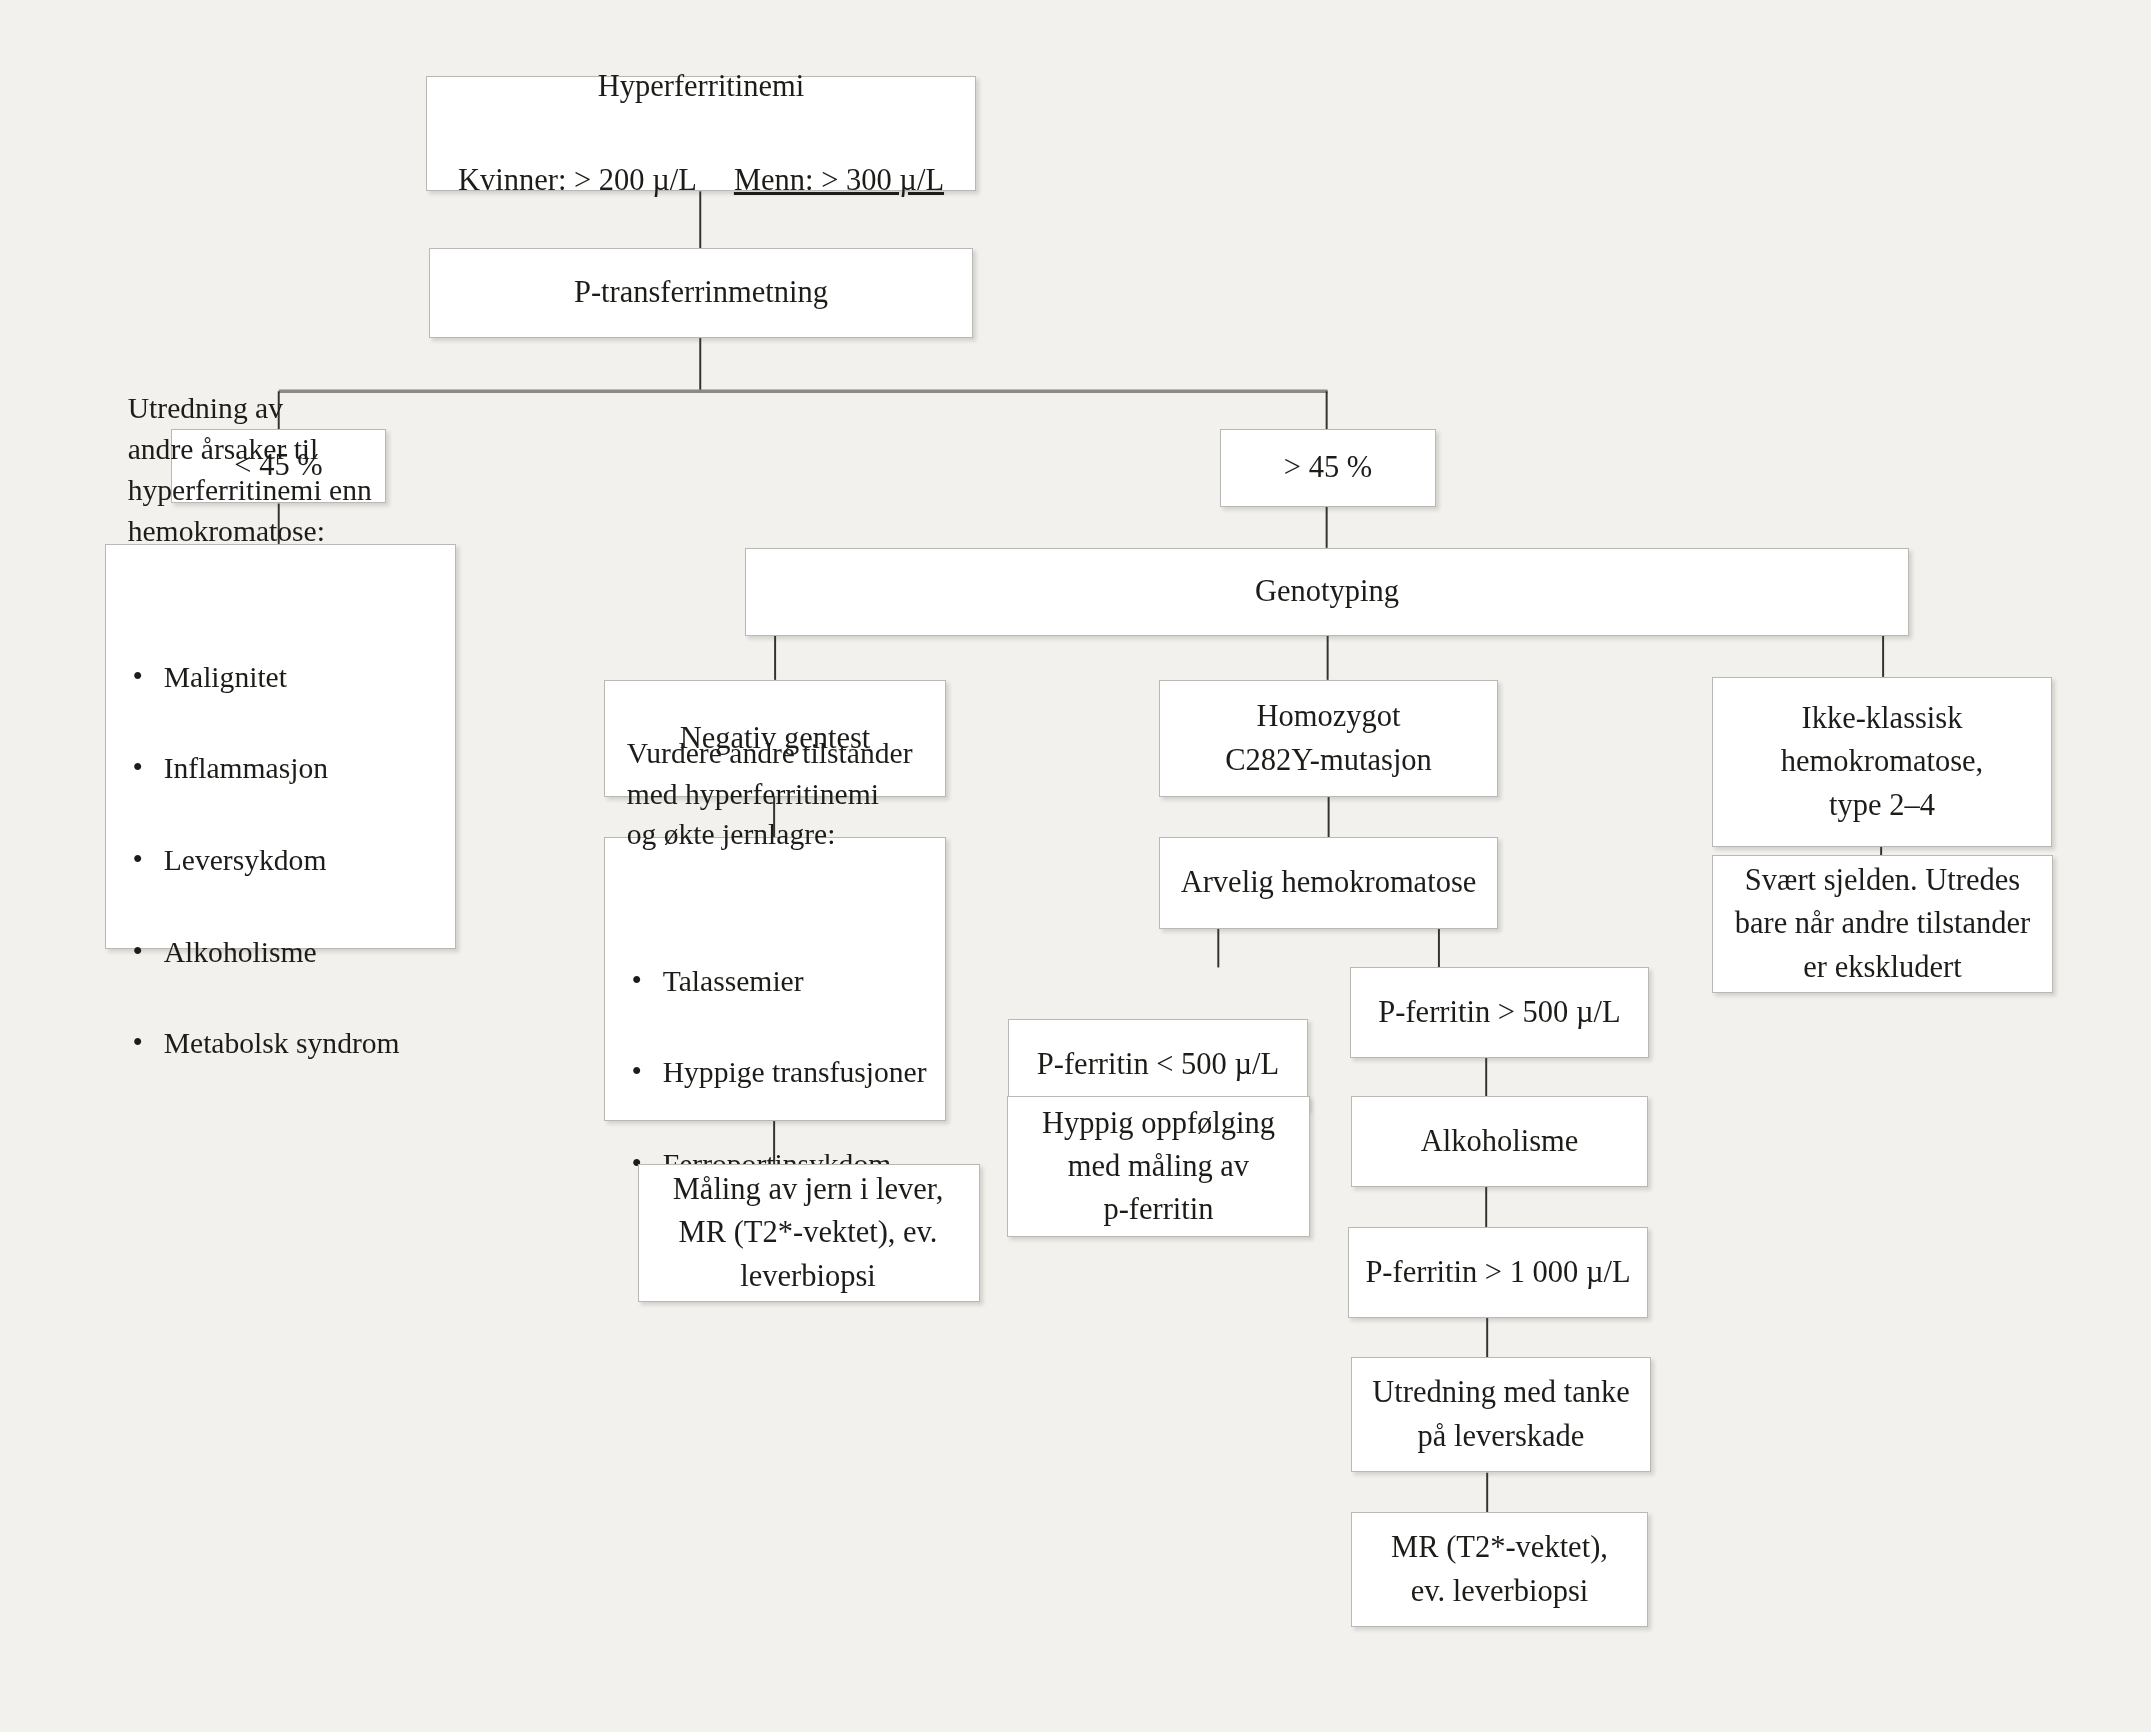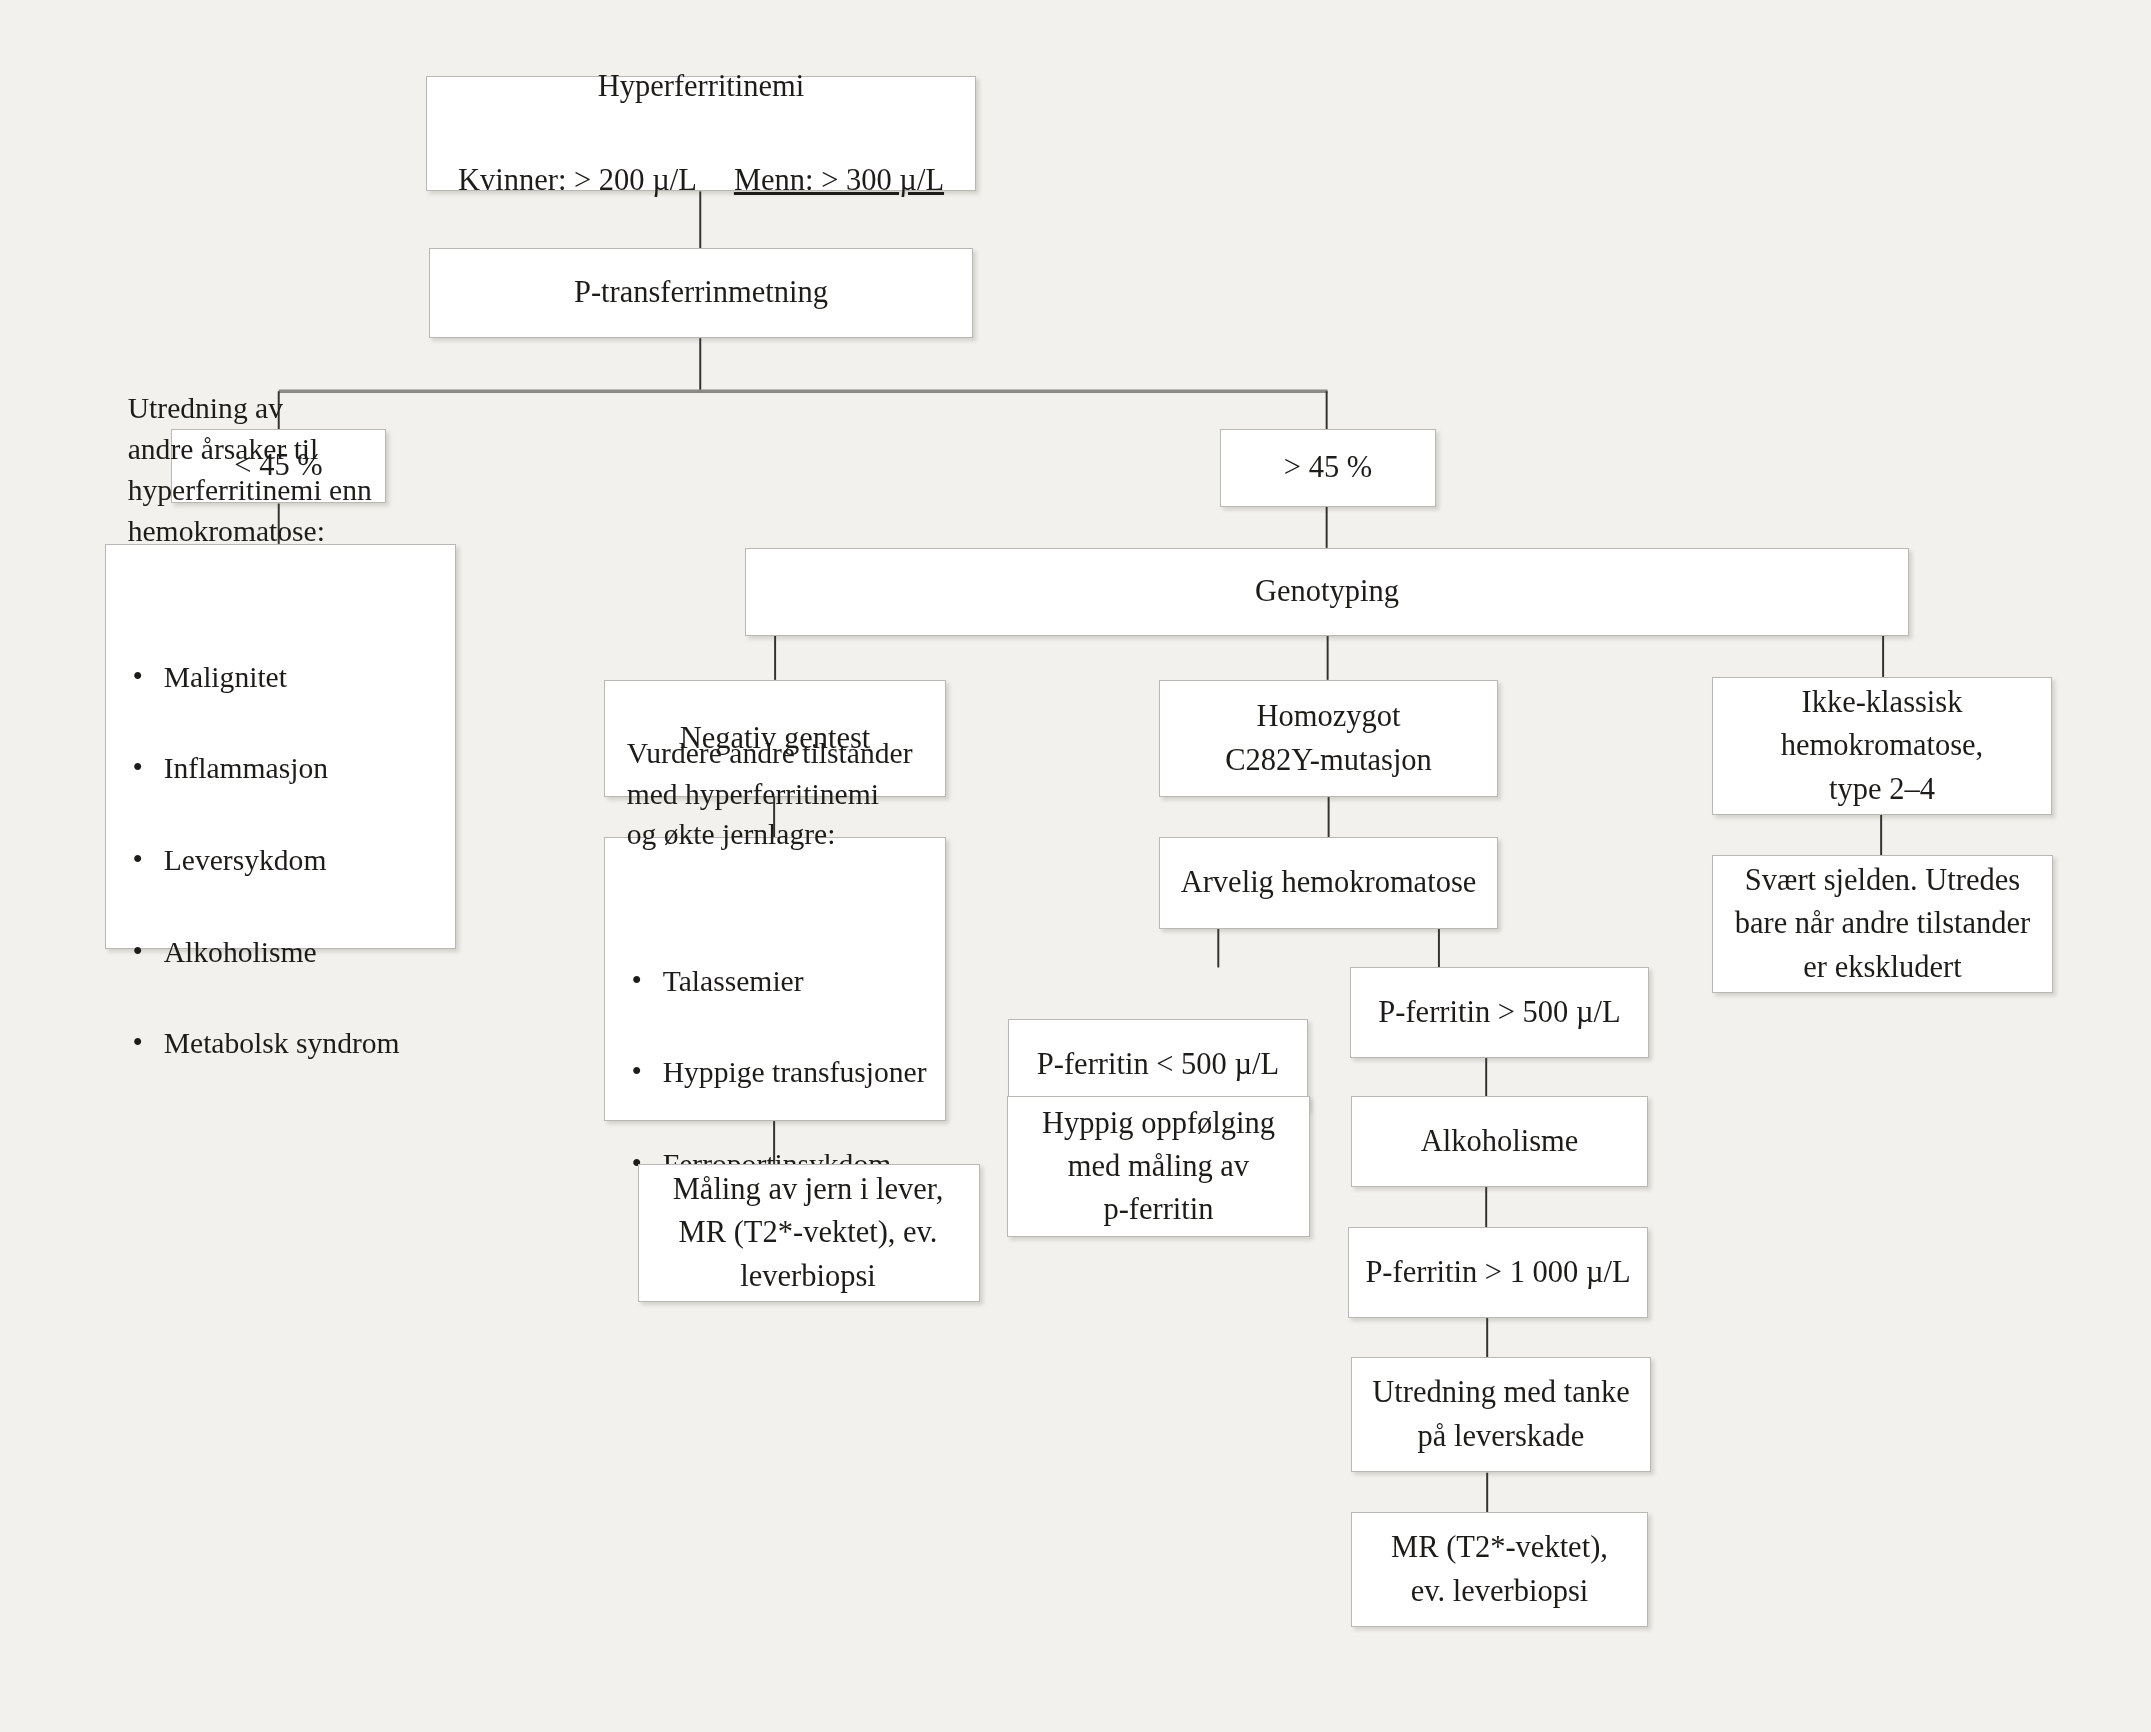--- a/index.html
+++ b/index.html
@@ -146,21 +146,21 @@
 
   <div class="node" style="left:604px; top:680px; width:342px; height:117px;">
     <div class="txt">Negativ gentest</div>
   </div>
 
   <div class="node" style="left:1159px; top:680px; width:339px; height:117px;">
     <div class="txt">Homozygot
 C282Y-mutasjon</div>
   </div>
 
-  <div class="node" style="left:1712px; top:677px; width:340px; height:138px;">
+  <div class="node" style="left:1712px; top:677px; width:340px; height:170px;">
     <div class="txt">Ikke-klassisk
 hemokromatose,
 type 2–4</div>
   </div>
 
   <div class="node list" style="left:604px; top:837px; width:342px; height:284px;">
     <div>
       <div class="txt">Vurdere andre tilstander
 med hyperferritinemi
 og økte jernlagre:</div>

